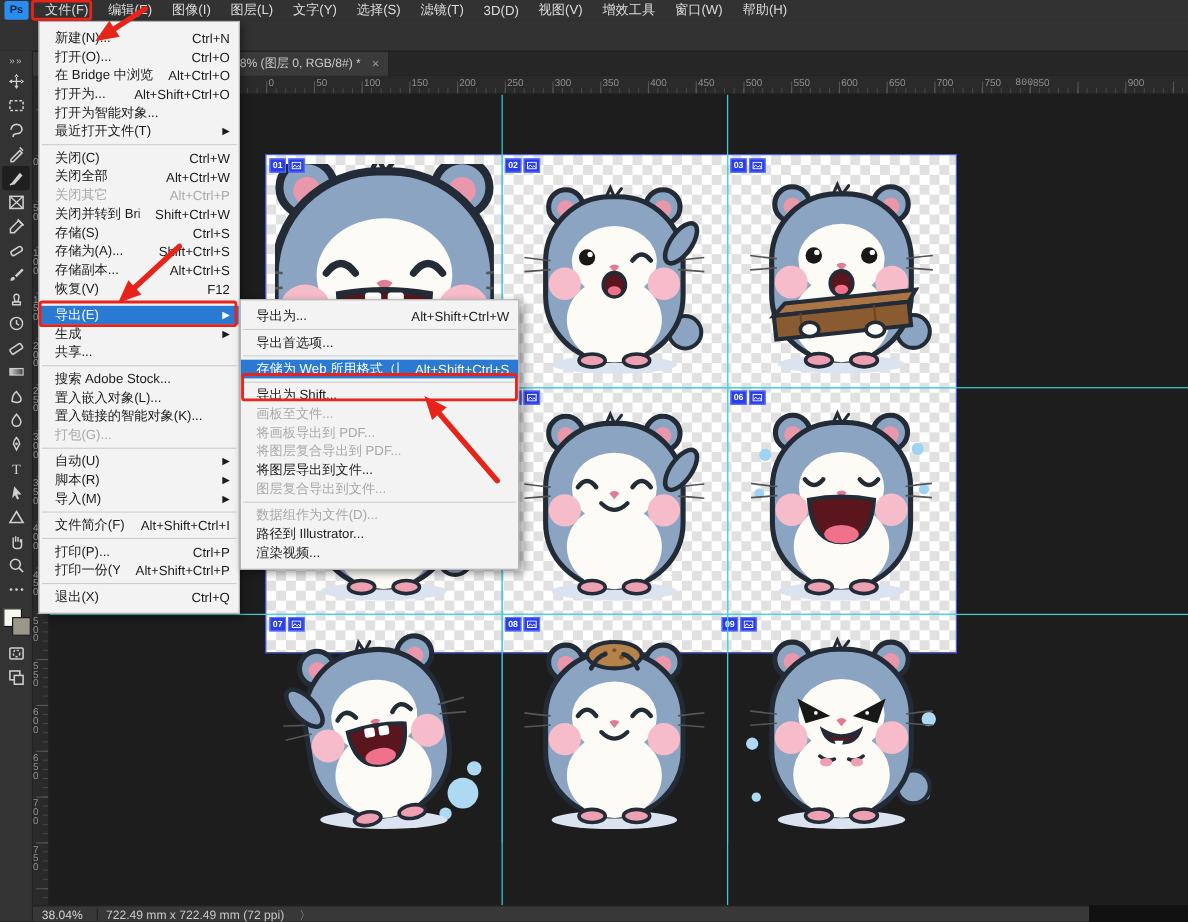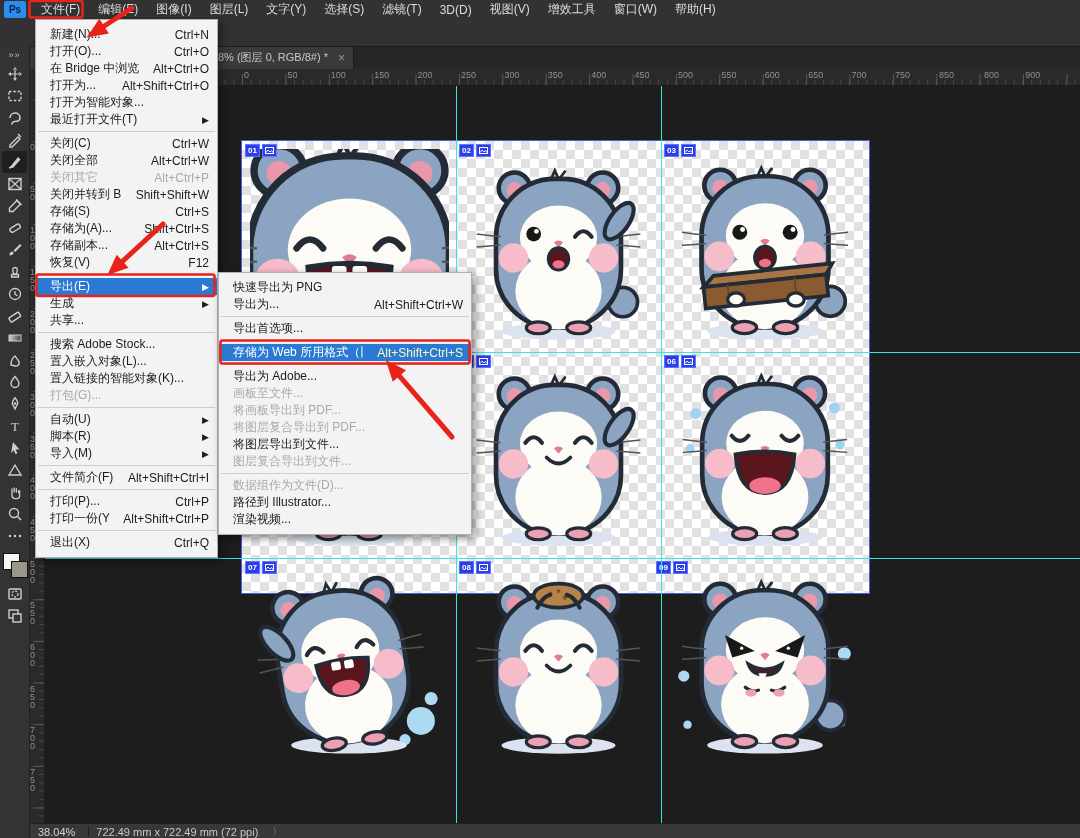--- a/index.html
+++ b/index.html
@@ -69,21 +69,21 @@
   .guide{position:absolute;background:#35e6e2;z-index:4;}
   .guide.v{width:1px;height:738px;top:0;}
   .guide.h{height:1px;width:1036px;left:0;}
   .slicecell{position:absolute;display:flex;align-items:flex-end;justify-content:center;z-index:2;}
   .slicecell svg{display:block;}
   .badge{position:absolute;display:flex;gap:2px;z-index:3;}
   .bnum{background:#2a3fe8;color:#fff;font-size:8px;font-weight:bold;padding:1px 2px;line-height:9px;border:1px solid #5f74ff;}
   .bicon{background:#2a3fe8;border:1px solid #5f74ff;width:13px;height:11px;display:flex;align-items:center;justify-content:center;}
 
   
-  #statusbar{left:29px;top:823px;width:1051px;height:15px;background:#383838;border-top:1px solid #1f1f1f;
+  #statusbar{left:29px;top:823px;width:961px;height:15px;background:#383838;border-top:1px solid #1f1f1f;
              display:flex;align-items:center;color:#c9c9c9;font-size:11px;z-index:8;}
   #zoomfield{padding:0 6px 0 9px;color:#d4d4d4;}
   #statdiv{width:1px;height:11px;background:#222;margin:0 7px;}
   #statchev{color:#a5a5a5;margin-left:14px;font-size:10px;}
 
   
   .menupanel{position:absolute;background:#f3f3f3;border:1px solid #b0b0b0;box-shadow:3px 3px 8px rgba(0,0,0,.45);z-index:60;padding:6px 0;}
   #filemenu{left:35px;top:19px;width:181px;}
   #exportmenu{left:218px;top:272px;width:252px;}
   .mrow{height:17px;display:flex;align-items:center;font-size:12px;color:#1b1b1b;padding:0 8px 0 14px;white-space:nowrap;}
@@ -293,21 +293,21 @@
     <span class="hrlabel" style="left: 460.4px;">300</span>
     <span class="hrlabel" style="left: 503.8px;">350</span>
     <span class="hrlabel" style="left: 547.2px;">400</span>
     <span class="hrlabel" style="left: 590.6px;">450</span>
     <span class="hrlabel" style="left: 634px;">500</span>
     <span class="hrlabel" style="left: 677.4px;">550</span>
     <span class="hrlabel" style="left: 720.8px;">600</span>
     <span class="hrlabel" style="left: 764.2px;">650</span>
     <span class="hrlabel" style="left: 807.6px;">700</span>
     <span class="hrlabel" style="left: 851px;">750</span>
-    <span class="hrlabel" style="left: 940px;">800</span>
+    <span class="hrlabel" style="left: 879px; font-family: Liberation Mono, monospace;">800</span>
     <span class="hrlabel" style="left: 895px;">850</span>
     <span class="hrlabel" style="left: 981.2px;">900</span>
   </div>
 <div id="vruler" class="abs">
     <span class="vrlabel" style="top: 58px;">0</span>
     <span class="vrlabel" style="top: 99.67px;">50</span>
     <span class="vrlabel" style="top: 141.34px;">100</span>
     <span class="vrlabel" style="top: 183.01px;">150</span>
     <span class="vrlabel" style="top: 224.68px;">200</span>
     <span class="vrlabel" style="top: 266.35px;">250</span>
@@ -741,21 +741,21 @@
     <div class="mrow">
       <span class="lbl">关闭全部</span>
       <span class="sc">Alt+Ctrl+W</span>
     </div>
     <div class="mrow disabled">
       <span class="lbl">关闭其它</span>
       <span class="sc">Alt+Ctrl+P</span>
     </div>
     <div class="mrow">
       <span class="lbl">关闭并转到 Bridge...</span>
-      <span class="sc">Shift+Shift+W</span>
+      <span class="sc">Shift+Ctrl+W</span>
     </div>
     <div class="mrow">
       <span class="lbl">存储(S)</span>
       <span class="sc">Ctrl+S</span>
     </div>
     <div class="mrow">
       <span class="lbl">存储为(A)...</span>
       <span class="sc">Shift+Ctrl+S</span>
     </div>
     <div class="mrow">
@@ -819,38 +819,35 @@
       <span class="sc">Alt+Shift+Ctrl+P</span>
     </div>
     <div class="msep"></div>
     <div class="mrow">
       <span class="lbl">退出(X)</span>
       <span class="sc">Ctrl+Q</span>
     </div>
   </div>
 <div id="exportmenu" class="menupanel">
     <div class="mrow">
-      <span class="lbl">快速导出为 PNG</span>
-    </div>
-    <div class="mrow">
       <span class="lbl">导出为...</span>
       <span class="sc">Alt+Shift+Ctrl+W</span>
     </div>
     <div class="msep"></div>
     <div class="mrow">
       <span class="lbl">导出首选项...</span>
     </div>
     <div class="msep"></div>
     <div class="mrow hl">
       <span class="lbl">存储为 Web 所用格式（旧版）...</span>
       <span class="sc">Alt+Shift+Ctrl+S</span>
     </div>
     <div class="msep"></div>
     <div class="mrow">
-      <span class="lbl">导出为 Adobe...</span>
+      <span class="lbl">导出为 Shift...</span>
     </div>
     <div class="mrow disabled">
       <span class="lbl">画板至文件...</span>
     </div>
     <div class="mrow disabled">
       <span class="lbl">将画板导出到 PDF...</span>
     </div>
     <div class="mrow disabled">
       <span class="lbl">将图层复合导出到 PDF...</span>
     </div>

